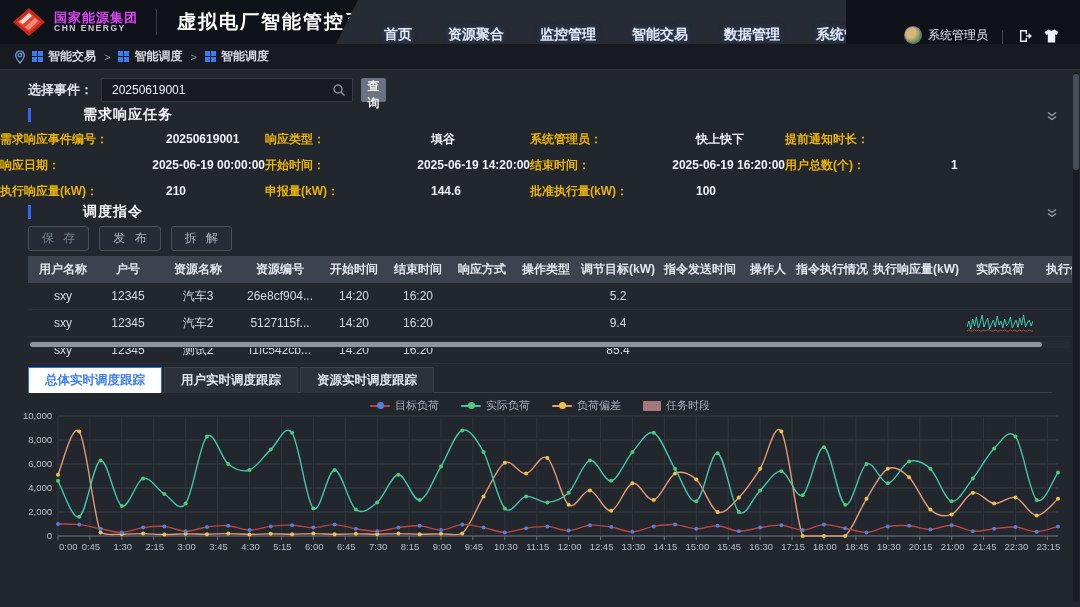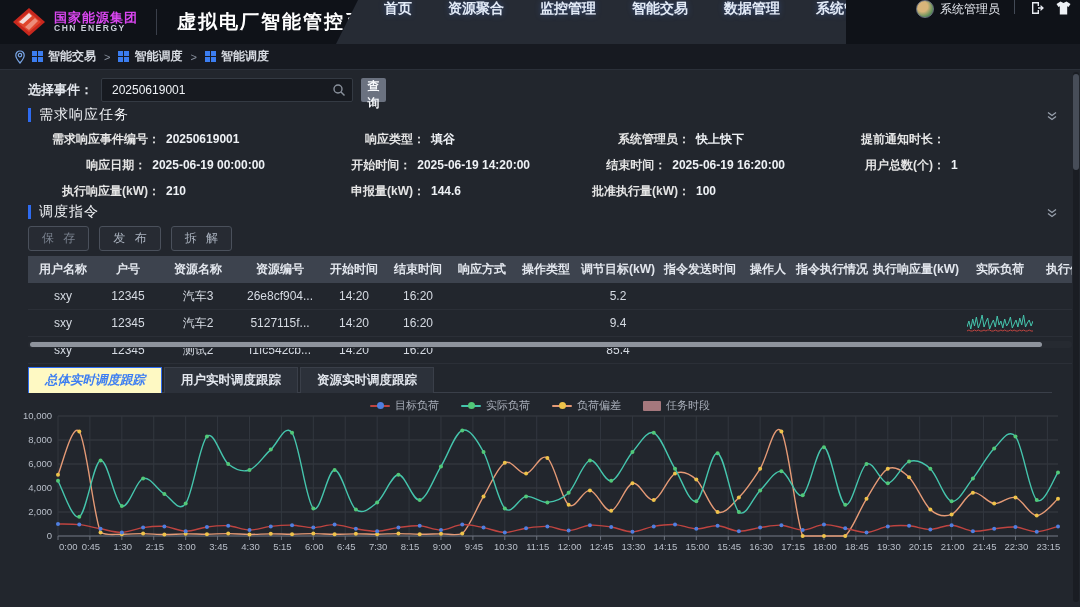--- a/index.html
+++ b/index.html
@@ -9,24 +9,24 @@
 
   
   .header { position:absolute; left:0; top:0; width:1080px; height:44px; background:#0f1218; display:flex; align-items:center; }
   .logo-wrap { display:flex; align-items:center; gap:8px; padding-left:12px; }
   .org-text { line-height:1.05; }
   .org-cn { color:#d946ef; font-size:13px; font-weight:bold; letter-spacing:1px; }
   .org-en { color:#c8cdd6; font-size:8.5px; letter-spacing:1.5px; font-weight:bold; }
   .logo-divider { width:1px; height:26px; background:#3a3f4a; margin:0 12px 0 10px; }
   .app-title { color:#ffffff; font-size:19px; font-weight:bold; letter-spacing:2px; }
   .nav { position:absolute; left:336px; top:0; height:44px; width:510px; background:#262b34;
-         clip-path:polygon(22px 0, 100% 0, 100% 100%, 0 100%); display:flex; align-items:flex-start; padding-left:30px; }
+         clip-path:polygon(22px 0, 100% 0, 100% 100%, 0 100%); display:flex; align-items:flex-end; padding-left:30px; }
   .nav-item { color:#e2eaf6; font-size:14px; font-weight:bold; padding:0 18px; cursor:pointer; white-space:nowrap; text-shadow:0 0 6px rgba(90,140,255,.35); }
   .nav-sep { width:1px; height:14px; background:#4a5260; }
-  .user-zone { position:absolute; right:8px; top:0; height:44px; display:flex; align-items:flex-start; gap:10px; }
+  .user-zone { position:absolute; right:20px; top:0; height:44px; display:flex; align-items:flex-end; gap:10px; }
   .avatar { width:18px; height:18px; border-radius:50%; background:radial-gradient(circle at 35% 35%, #d8b57a 0 35%, #5f8f5a 70%, #3c5e3c 100%); border:1px solid #6a7180; }
   .user-name { color:#e7eaf0; font-size:12px; }
   .uz-sep { width:1px; height:14px; background:#434a56; margin:0 4px; }
   .hicon { display:flex; align-items:center; cursor:pointer; }
 
   
   .breadcrumb { position:absolute; left:0; top:44px; width:1080px; height:26px; background:#171a21; display:flex; align-items:center; padding-left:14px; gap:6px; border-bottom:1px solid #2b3039; }
   .bc-item { display:flex; align-items:center; gap:5px; color:#d6dae1; font-size:12px; font-weight:bold; cursor:pointer; }
   .bc-gt { color:#8b93a0; font-size:11px; margin:0 2px; }
 
@@ -35,47 +35,47 @@
 
   .filter-row { position:absolute; left:28px; top:8px; display:flex; align-items:center; }
   .filter-label { color:#e4e8ee; font-size:13px; font-weight:bold; margin-right:8px; }
   .event-input { position:relative; width:252px; height:24px; background:#171a20; border:1px solid #343a43; border-radius:2px; display:flex; align-items:center; }
   .event-input input { background:transparent; border:none; outline:none; color:#eef1f5; font-size:12px; padding:0 24px 0 10px; width:100%; font-family:inherit; }
   .search-ic { position:absolute; right:6px; top:4px; }
   .query-btn { margin-left:8px; width:25px; height:24px; background:#6b7280; color:#f4f6f9; font-size:12px; font-weight:bold; letter-spacing:4px; border:none; border-radius:2px; cursor:pointer; padding-left:4px; }
 
   .sec-title { position:absolute; left:28px; display:flex; align-items:center; gap:8px; }
   .sec-bar { width:3px; height:14px; background:#2e6bf0; }
-  .sec-text { color:#f3f5f8; font-size:14px; font-weight:normal; letter-spacing:1px; }
+  .sec-text { color:#f3f5f8; font-size:14px; font-weight:bold; letter-spacing:1px;margin-left:44px; }
   .collapse-ic { position:absolute; right:22px; cursor:pointer; }
 
   .fields { position:absolute; left:0; top:122px; width:1060px; }
   .frow { display:flex; height:26px; align-items:center; }
   .fcell { display:flex; align-items:center; }
-  .flabel { width:160px; text-align:right; color:#e5e5e5; font-size:12px; font-weight:bold; }
+  .flabel { width:160px; text-align:left; color:#eab308; font-size:12px; font-weight:bold; }
   .fvalue { color:#eef1f5; font-size:12px; font-weight:bold; padding-left:6px; white-space:nowrap; }
   .c1 { width:265px; } .c2 { width:265px; } .c3 { width:255px; } .c4 { width:255px; }
 
   .btn-row { position:absolute; left:28px; top:220px; display:flex; gap:10px; }
   .act-btn { min-width:52px; height:25px; background:#272b33; border:1px solid #4a505b; border-radius:3px; color:#aab2bf; font-size:12px; letter-spacing:3px; cursor:pointer; padding:0 10px 0 13px; }
   .act-btn.dim { color:#79818e; }
 
   
   .tbl { position:absolute; left:28px; top:250px; width:1044px; overflow:hidden; }
   .tbl-head { display:flex; height:27px; background:#3d434e; align-items:center; width:1074px; }
   .tbl-hcell { color:#e3e7ee; font-size:12px; font-weight:bold; text-align:center; white-space:nowrap; overflow:hidden; }
   .tbl-row { display:flex; height:27px; align-items:center; width:1074px; background:#22262d; border-bottom:1px solid #2b2f37; cursor:pointer; }
   .tbl-cell { color:#d6dbe3; font-size:12px; text-align:center; white-space:nowrap; overflow:hidden; }
   .hscroll { position:absolute; left:28px; top:333px; width:1044px; height:7px; background:#262a31; border-radius:4px; }
   .hscroll-thumb { position:absolute; left:2px; top:1px; width:1012px; height:5px; background:#8e939c; border-radius:3px; cursor:pointer; }
 
   
   .tabs { position:absolute; left:28px; top:368px; right:28px; display:flex; border-bottom:1px solid #3a3f49; height:26px; }
   .tab { height:26px; padding:0 16px; display:flex; align-items:center; font-size:12.5px; font-weight:bold; cursor:pointer; background:#2c313a; color:#e3e7ee; border:1px solid #3a3f49; border-bottom:none; margin-right:2px; }
-  .tab.active { background:#fef9c3; color:#3d7ef2; border-color:#2e6bf0;font-style:italic; }
+  .tab.active { background:#ffffff; color:#3d7ef2; border-color:#2e6bf0; }
 
   
   .legend { position:absolute; left:0; top:398px; width:1080px; display:flex; justify-content:center; gap:22px; align-items:center; }
   .lg-item { display:flex; align-items:center; gap:5px; cursor:pointer; }
   .lg-line { position:relative; width:20px; height:2px; border-radius:1px; }
   .lg-dot { position:absolute; left:7px; top:-2.5px; width:7px; height:7px; border-radius:50%; }
   .lg-rect { width:18px; height:10px; border-radius:1px; }
   .lg-label { color:#a7adb8; font-size:11px; }
   .chart-box { position:absolute; left:18px; top:410px; }
 

